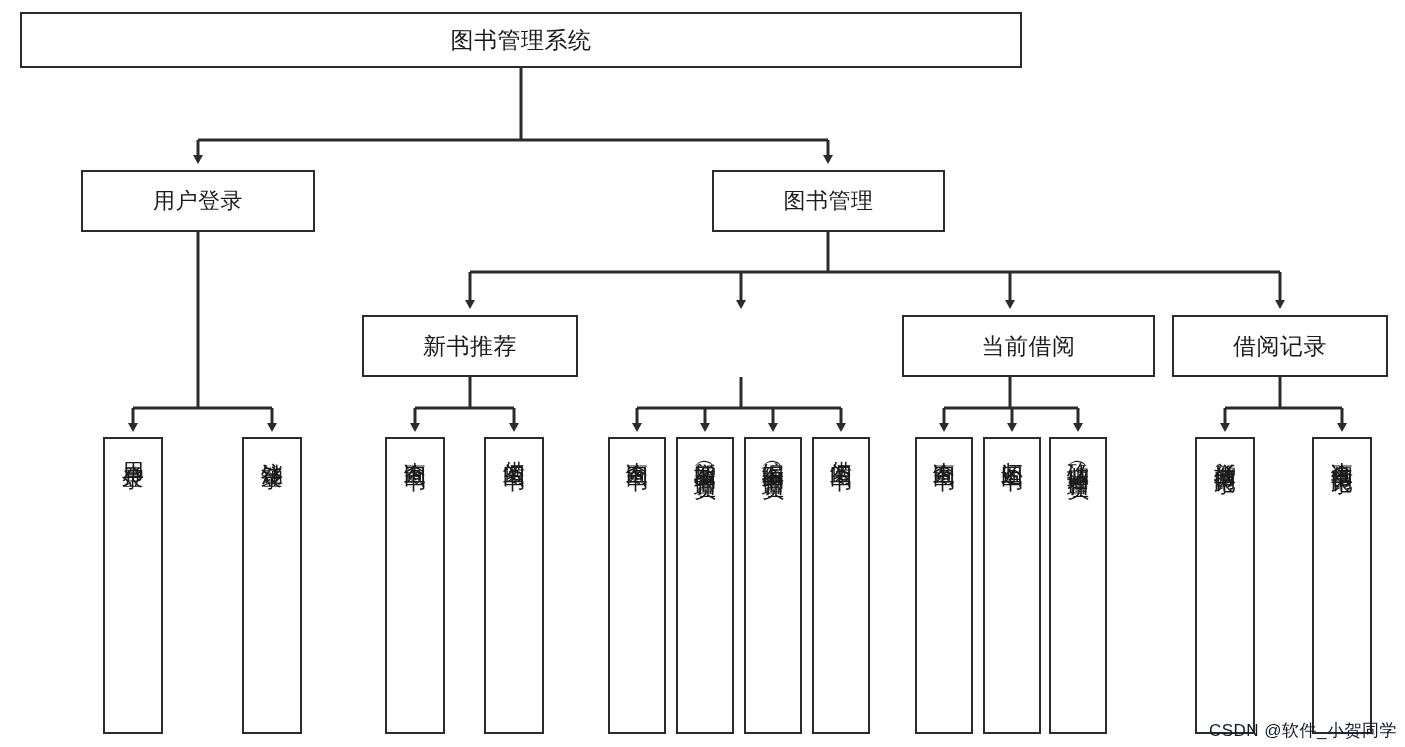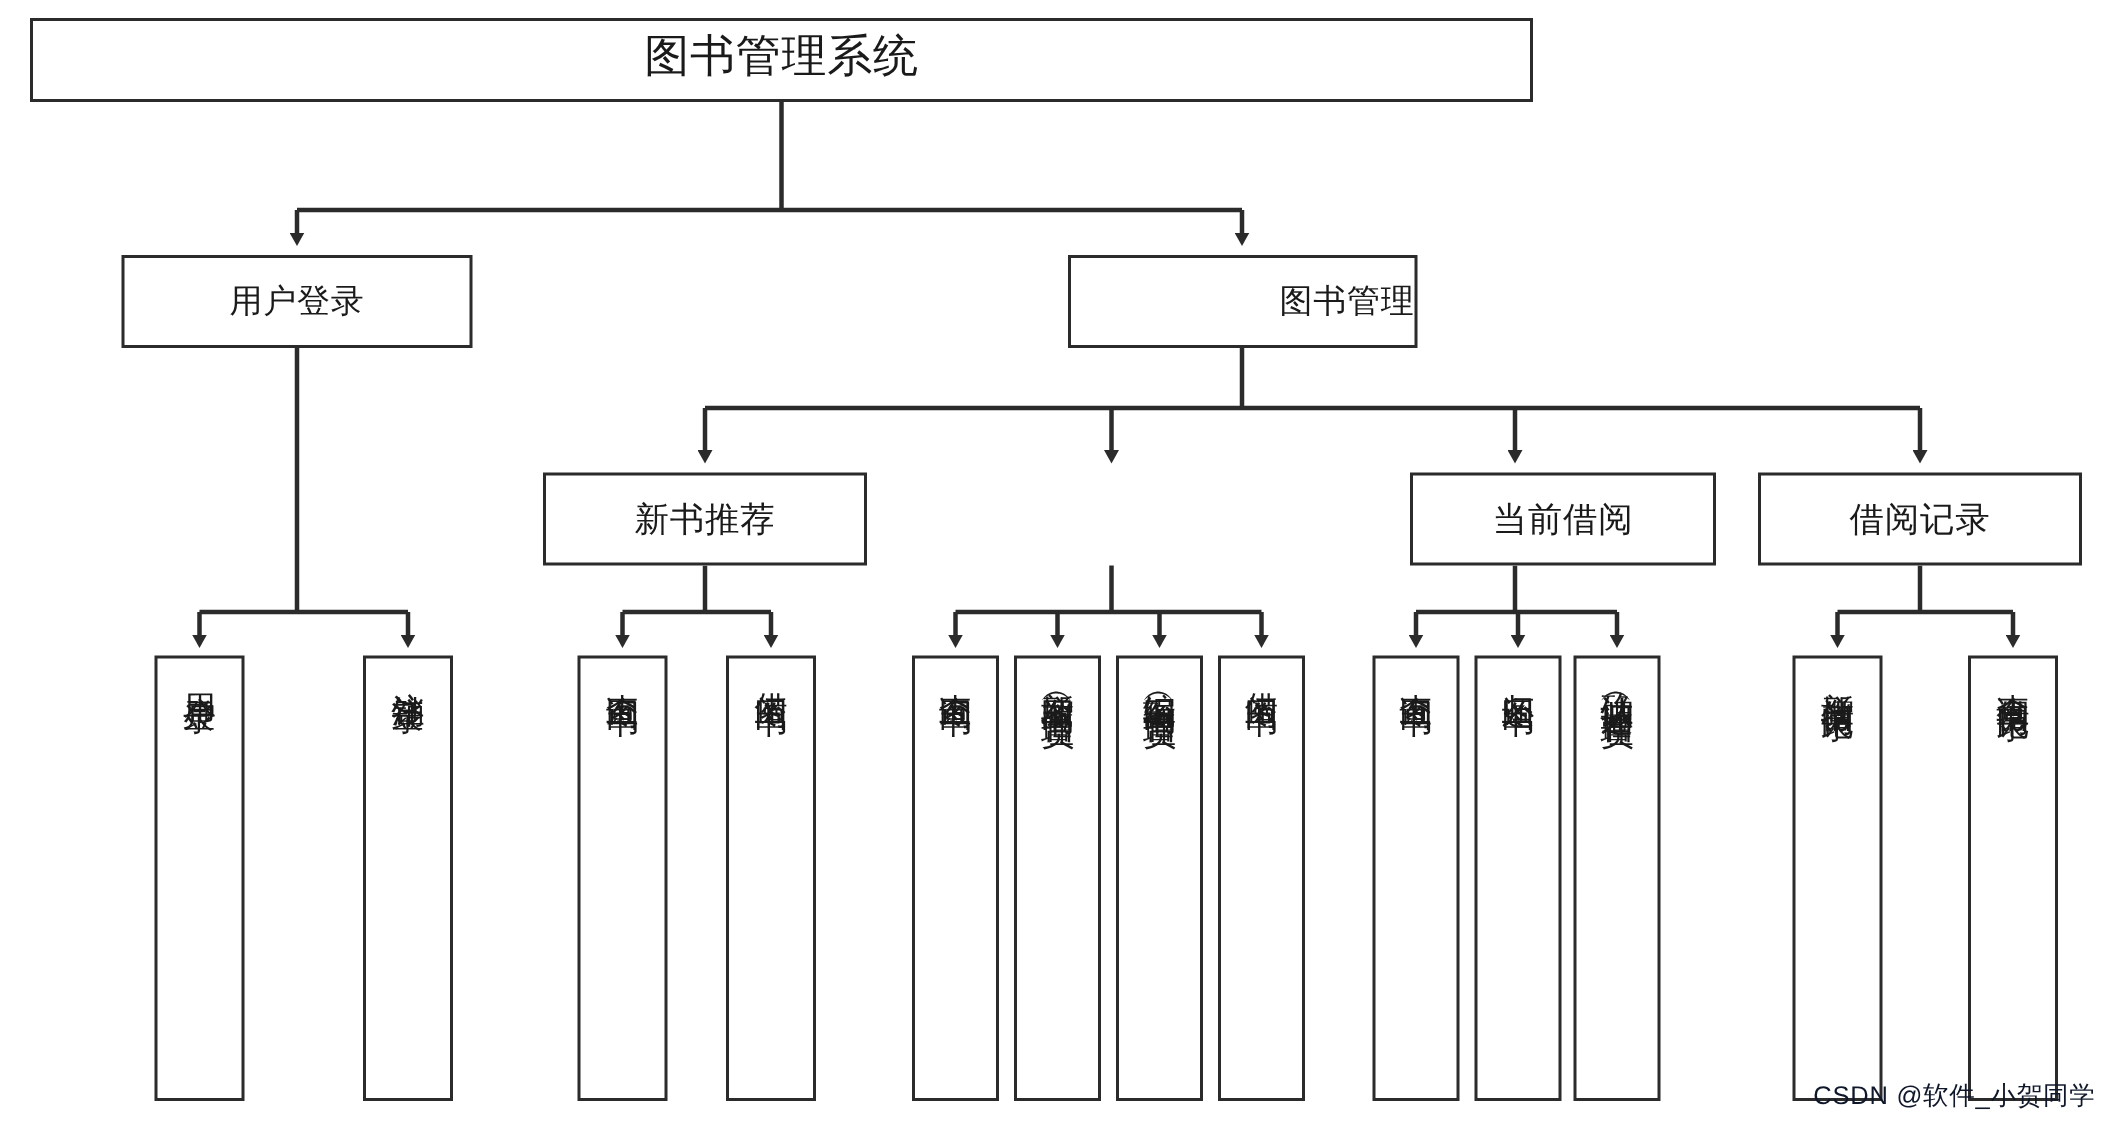--- a/index.html
+++ b/index.html
@@ -35,21 +35,21 @@
     justify-content: center;
     color: #1a1a1a;
   }
   .node-label {
     display: block;
     text-align: center;
     line-height: 1.22;
     letter-spacing: 0.5px;
     white-space: nowrap;
   }
-  .node-root .node-label { font-size: 30px; font-family: Liberation Mono, monospace; }
+  .node-root .node-label { font-size: 23px; }
   .node-l2 .node-label { font-size: 22px; }
   .node-l3 .node-label { font-size: 23px; }
   .node-leaf {
     align-items: flex-start;
     justify-content: center;
     padding-top: 5px;
   }
   .node-leaf .node-label {
     writing-mode: vertical-rl;
     text-orientation: upright;
@@ -125,28 +125,28 @@
     </g>
   </svg>
 
   <div class="node-box node-root" style="left:20px; top:12px; width:1002px; height:56px;">
     <span class="node-label">图书管理系统</span>
   </div>
 
   <div class="node-box node-l2" style="left:81px; top:170px; width:234px; height:62px;">
     <span class="node-label">用户登录</span>
   </div>
-  <div class="node-box node-l2" style="left:712px; top:170px; width:233px; height:62px;justify-content:flex-end;">
+  <div class="node-box node-l2" style="left:712px; top:170px; width:233px; height:62px;">
     <span class="node-label">图书管理</span>
   </div>
 
   <div class="node-box node-l3" style="left:362px; top:315px; width:216px; height:62px;">
     <span class="node-label">新书推荐</span>
   </div>
-  <div class="node-box node-l3" style="left:940px; top:315px; width:204px; height:62px;">
+  <div class="node-box node-l3" style="left:902px; top:315px; width:253px; height:62px;">
     <span class="node-label">当前借阅</span>
   </div>
   <div class="node-box node-l3" style="left:1172px; top:315px; width:216px; height:62px;">
     <span class="node-label">借阅记录</span>
   </div>
 
   <div class="node-box node-leaf" style="left:103px; top:437px; width:60px; height:297px;">
     <span class="node-label">用户登录</span>
   </div>
   <div class="node-box node-leaf" style="left:242px; top:437px; width:60px; height:297px;">

